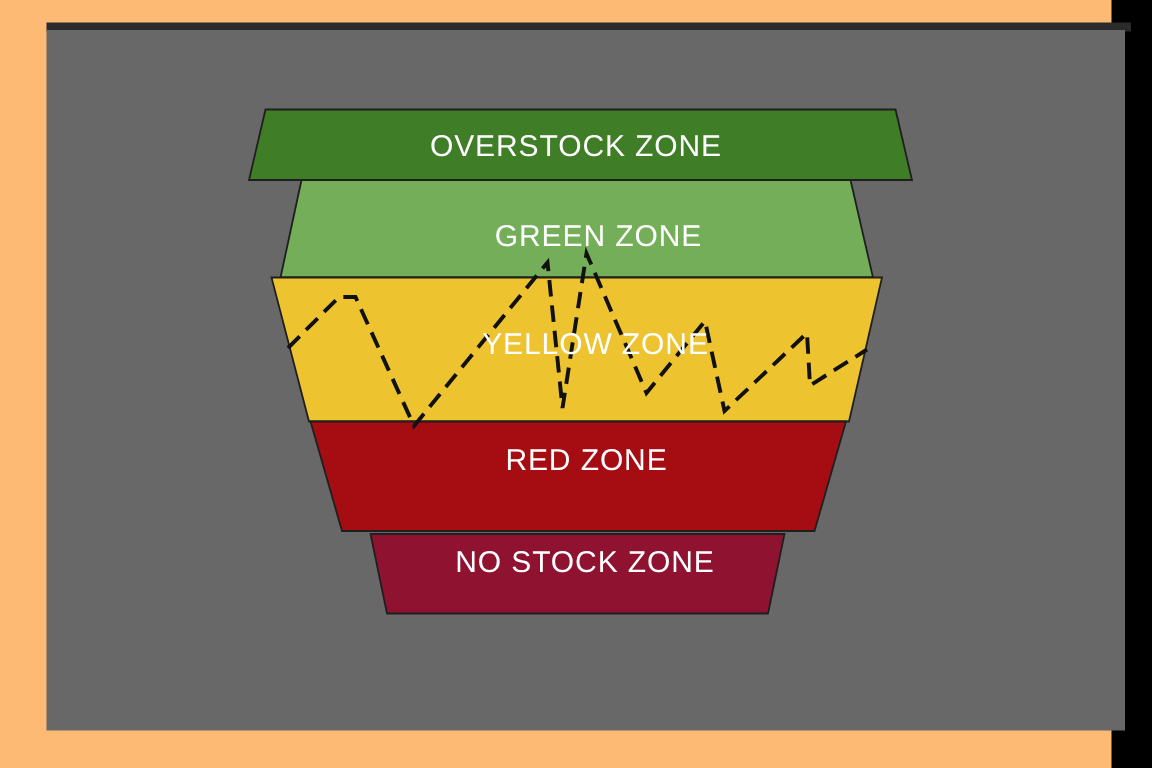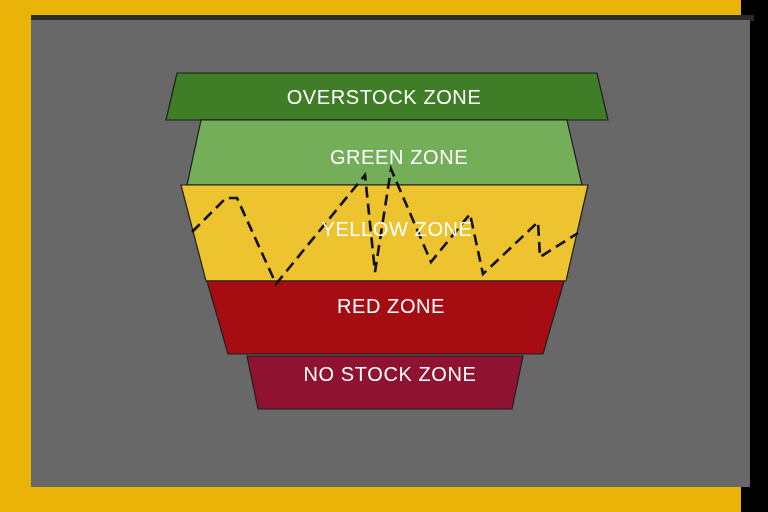--- a/index.html
+++ b/index.html
@@ -8,21 +8,21 @@
     width: 768px;
     height: 512px;
     overflow: hidden;
     background: #000000;
     font-family: "Liberation Sans", sans-serif;
   }
   .stage {
     position: relative;
     width: 741px;
     height: 512px;
-    background: #eab308;
+    background: #fdba74;
   }
   svg { display: block; }
   .zone-poly {
     stroke: #1f1f1f;
     stroke-width: 1.2;
   }
   .flow-line {
     fill: none;
     stroke-width: 2.6;
     stroke-dasharray: 11 6;

